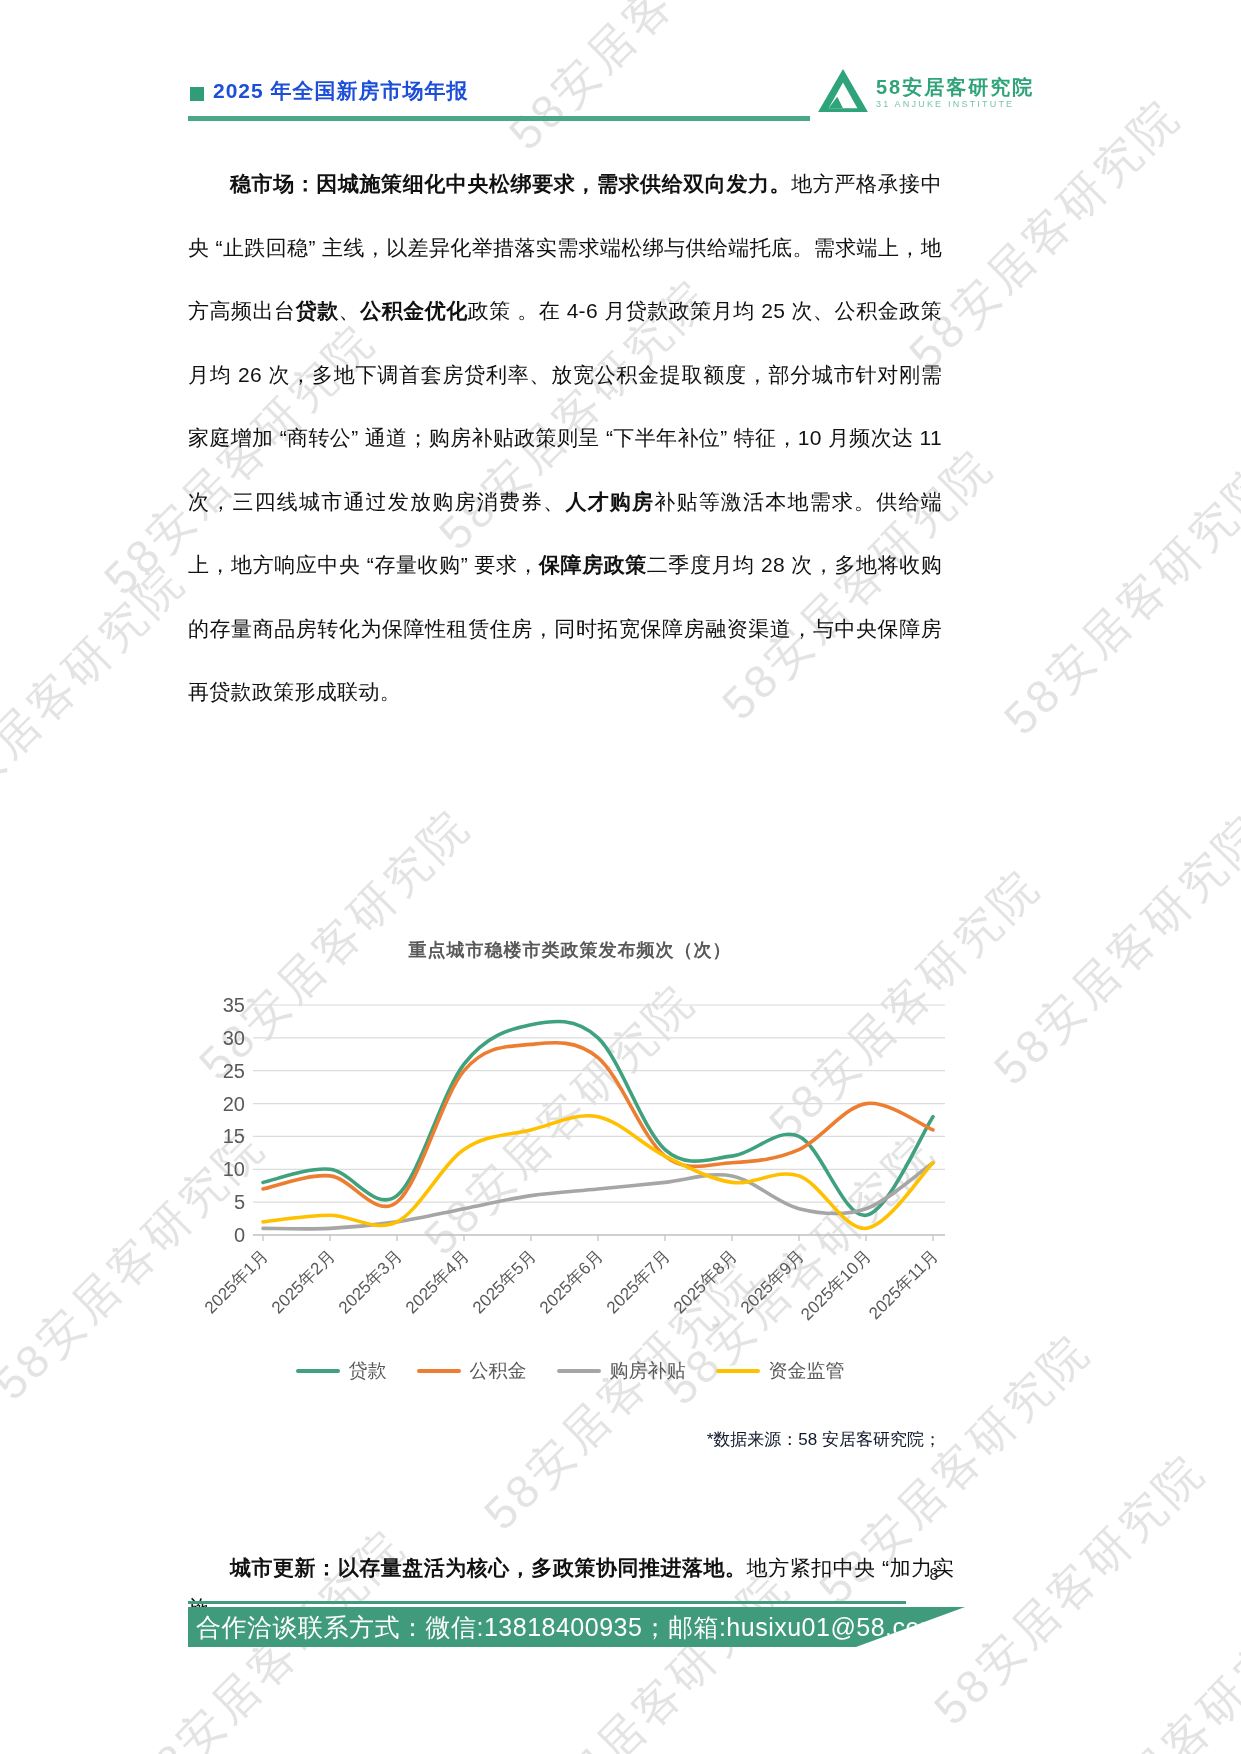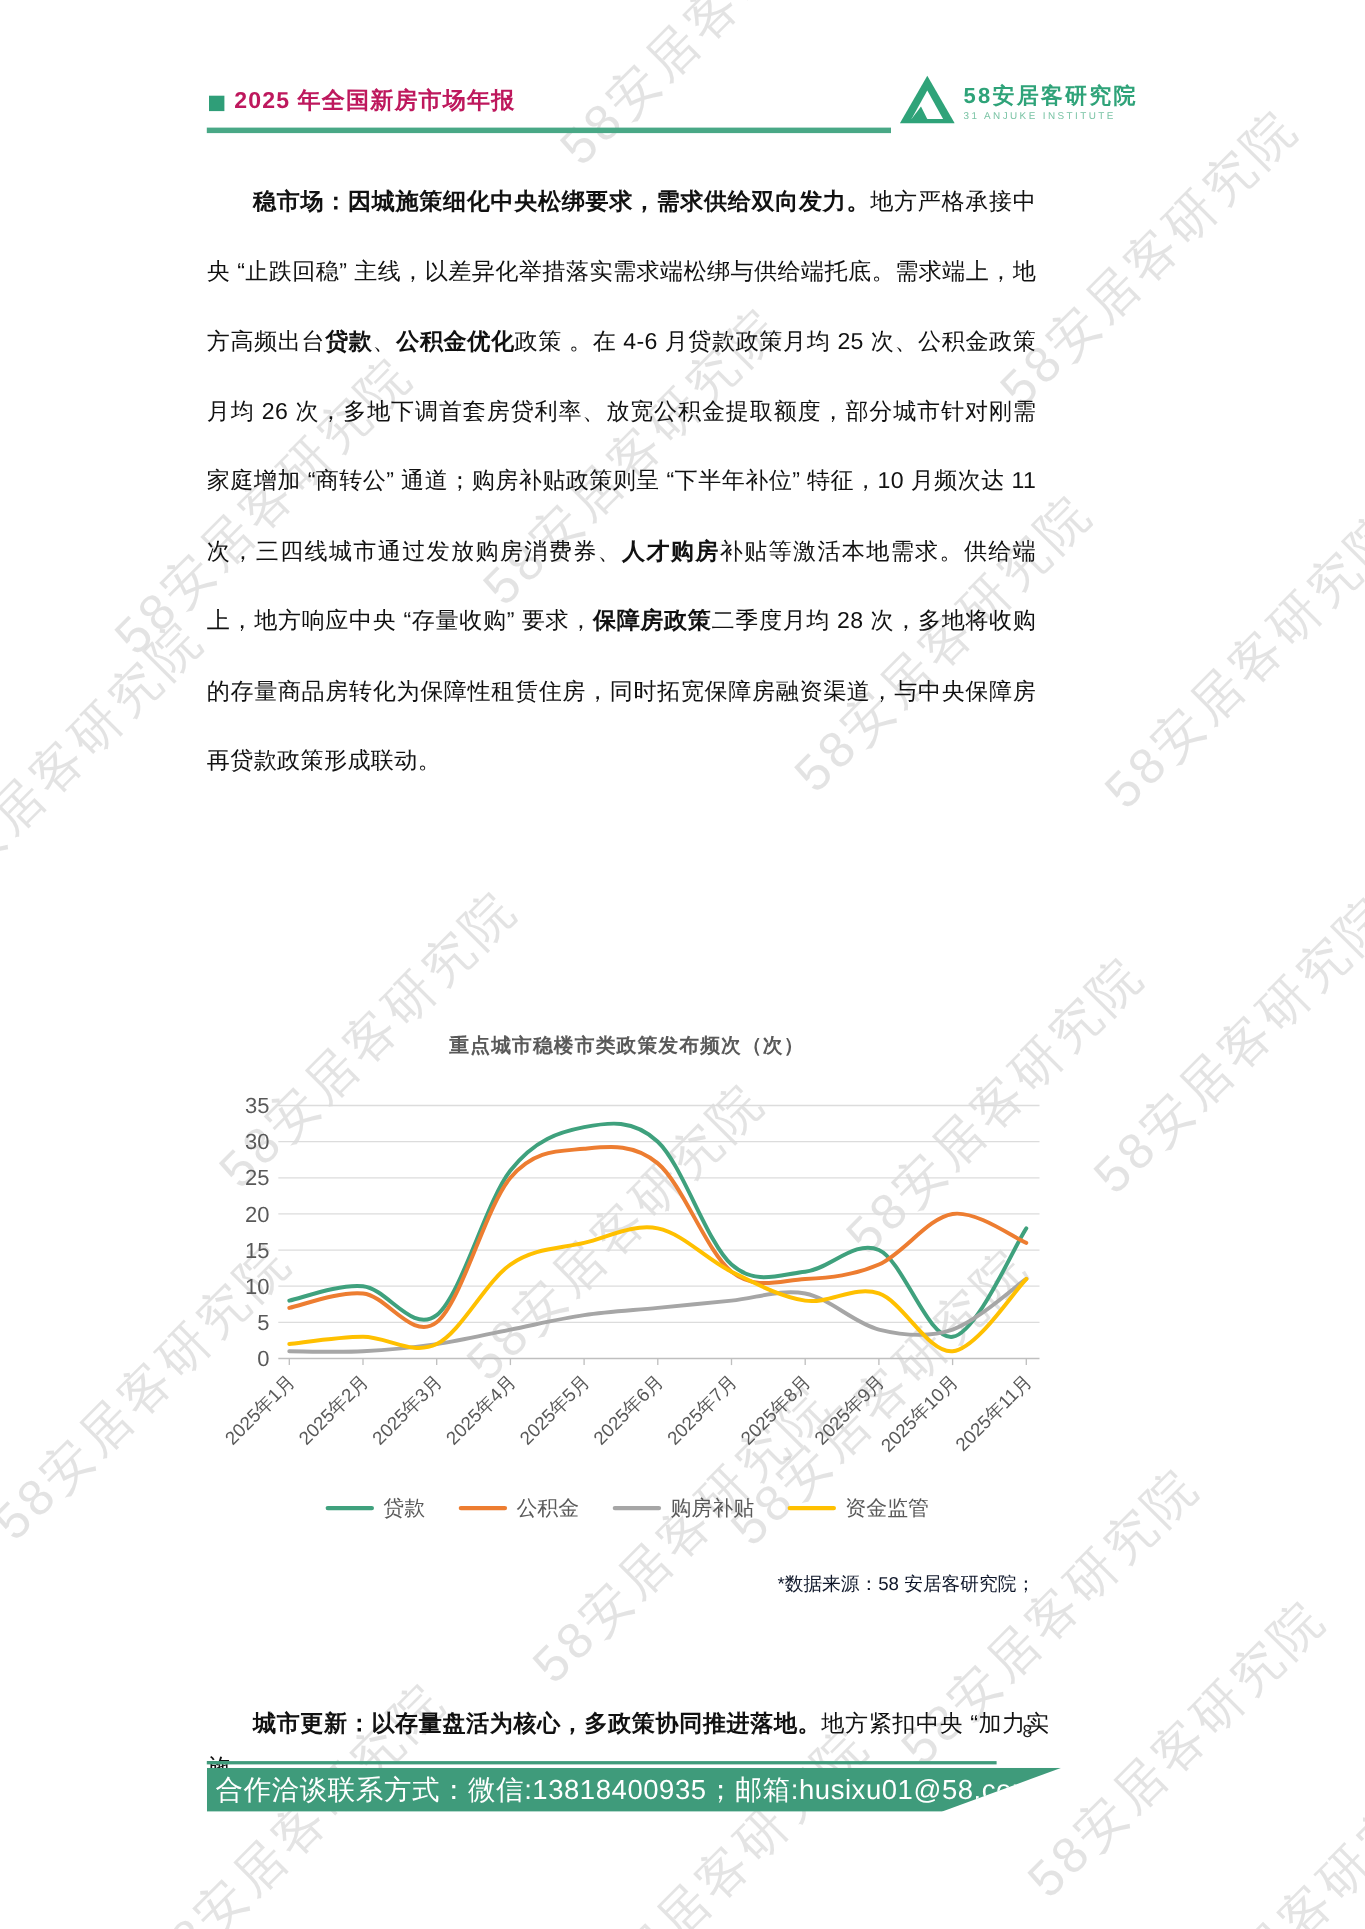--- a/index.html
+++ b/index.html
@@ -8,21 +8,21 @@
 
   
   #wm-layer{position:absolute;inset:0;z-index:0;pointer-events:none;}
   .wm{position:absolute;white-space:nowrap;font-size:46px;letter-spacing:4px;
       color:#c9c9c9;opacity:.5;transform:translate(-50%,-50%) rotate(-45deg);}
 
   .content{position:absolute;inset:0;z-index:1;}
 
   
   .hd-square{position:absolute;left:190px;top:87px;width:14px;height:14px;background:#2f9e78;}
-  .hd-title{position:absolute;left:213px;top:77px;font-size:21px;font-weight:600;color:#be185d;letter-spacing:1px;}
+  .hd-title{position:absolute;left:213px;top:77px;font-size:21px;font-weight:600;color:#1d4ed8;letter-spacing:1px;}
   .hd-line{position:absolute;left:188px;top:116px;width:622px;height:5px;background:#49a886;}
   .logo{position:absolute;left:818px;top:68px;display:flex;align-items:center;gap:8px;}
   .logo-cn{font-size:20px;font-weight:bold;color:#2fa379;letter-spacing:2px;line-height:22px;}
   .logo-en{font-size:9px;color:#79c3a4;letter-spacing:2.2px;line-height:12px;}
 
   
   .bodytext{position:absolute;left:188px;top:152px;width:766px;color:#111;}
   .bodytext p{margin:0 12px 12px 0;font-size:21px;line-height:63.5px;text-indent:2em;
               text-align:justify;letter-spacing:.3px;}
   .bodytext strong{font-weight:bold;}

